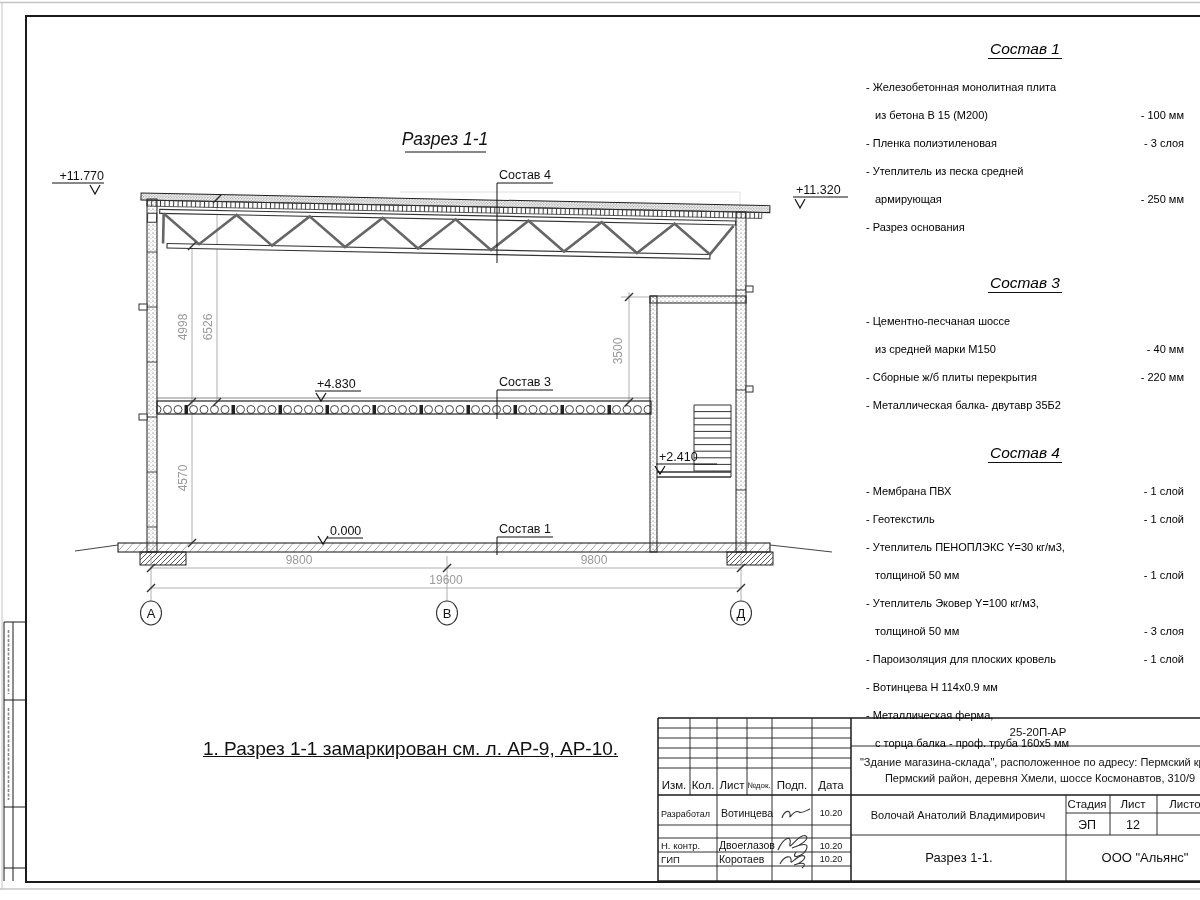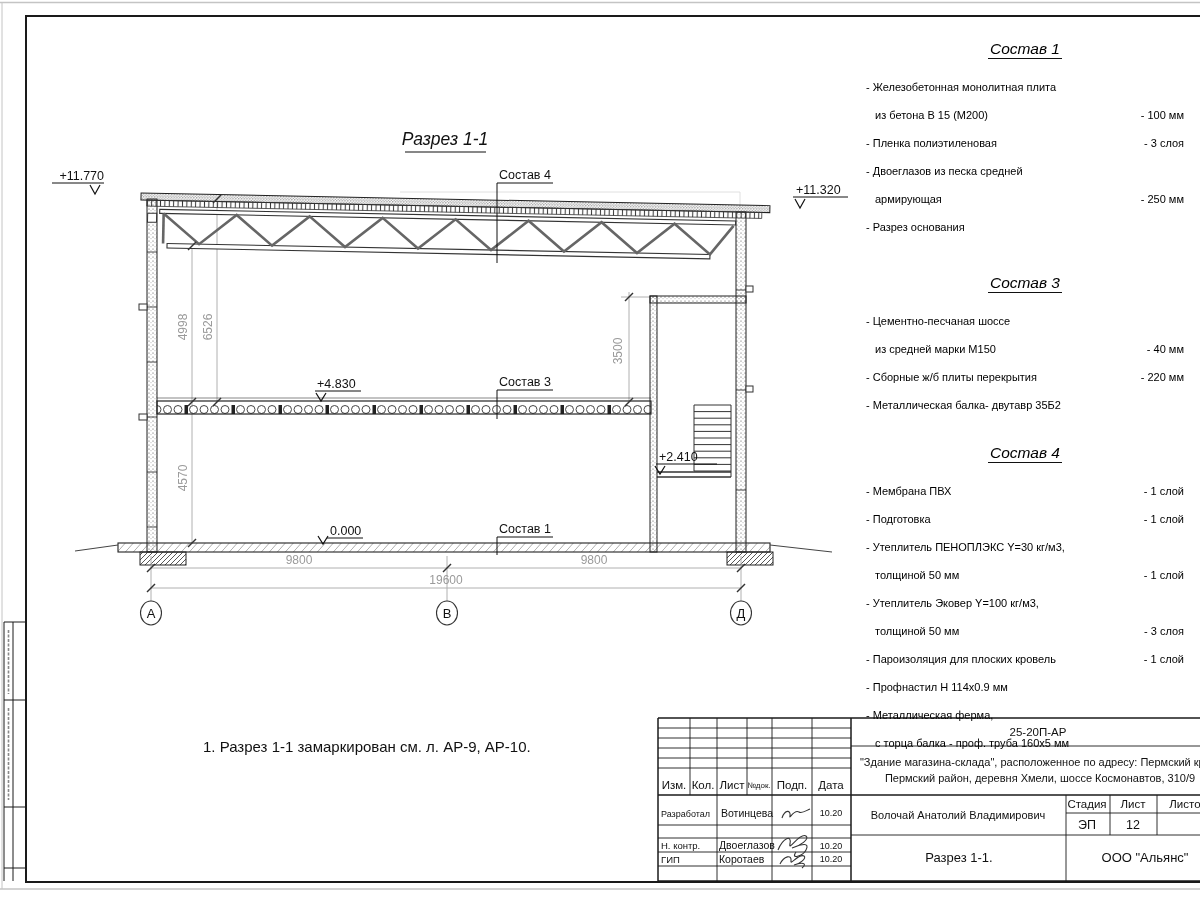--- a/index.html
+++ b/index.html
@@ -9,21 +9,21 @@
   svg text{font-family:"Liberation Sans", sans-serif;fill:#111;}
   .gray{fill:#9a9a9a;}
   
   .sostav{position:absolute;width:318px;left:866px;}
   .sostav-title{text-align:center;font-style:italic;font-size:15.5px;margin-bottom:21px;}
   .sostav-title span{border-bottom:1px solid #111;padding:0 2px 1px 2px;}
   .item{display:flex;justify-content:space-between;align-items:flex-end;margin-bottom:12px;
         font-size:11px;line-height:16px;}
   .item-label div:nth-child(2):not(:empty){padding-left:9px;margin-top:12px;}
   .item-value{white-space:nowrap;padding-left:6px;}
-  .note{position:absolute;left:203px;top:738px;font-size:15px;color:#111;}
+  .note{position:absolute;left:203px;top:738px;font-size:19px;color:#111;text-decoration:underline;}
 </style>
 </head>
 <body>
 
 <div id="sheet">
 
 <svg width="1200" height="900" viewBox="0 0 1200 900">
   <defs>
     <pattern id="stipple" width="4" height="4" patternUnits="userSpaceOnUse">
       <circle cx="1" cy="1" r="0.55" fill="#444"></circle>
@@ -306,21 +306,21 @@
   </div>
   <div class="item">
     <div class="item-label">
           <div>- Пленка полиэтиленовая</div>
           <div></div>
         </div>
     <div class="item-value">-  3 слоя</div>
   </div>
   <div class="item">
     <div class="item-label">
-          <div>- Двоеглазов из песка средней</div>
+          <div>- Утеплитель из песка средней</div>
           <div>армирующая</div>
         </div>
     <div class="item-value">- 250 мм</div>
   </div>
   <div class="item">
     <div class="item-label">
           <div>- Разрез основания</div>
           <div></div>
         </div>
     <div class="item-value"></div>
@@ -356,21 +356,21 @@
   <div class="sostav-title"><span>Состав 4</span></div>
   <div class="item">
     <div class="item-label">
           <div>- Мембрана ПВХ</div>
           <div></div>
         </div>
     <div class="item-value">- 1 слой</div>
   </div>
   <div class="item">
     <div class="item-label">
-          <div>- Подготовка</div>
+          <div>- Геотекстиль</div>
           <div></div>
         </div>
     <div class="item-value">- 1 слой</div>
   </div>
   <div class="item">
     <div class="item-label">
           <div>- Утеплитель ПЕНОПЛЭКС Y=30 кг/м3,</div>
           <div>толщиной 50 мм</div>
         </div>
     <div class="item-value">- 1 слой</div>
@@ -384,21 +384,21 @@
   </div>
   <div class="item">
     <div class="item-label">
           <div>- Пароизоляция для плоских кровель</div>
           <div></div>
         </div>
     <div class="item-value">- 1 слой</div>
   </div>
   <div class="item">
     <div class="item-label">
-          <div>- Профнастил Н 114х0.9 мм</div>
+          <div>- Вотинцева Н 114х0.9 мм</div>
           <div></div>
         </div>
     <div class="item-value"></div>
   </div>
   <div class="item">
     <div class="item-label">
           <div>- Металлическая ферма,</div>
           <div>с торца балка - проф. труба 160х5 мм</div>
         </div>
     <div class="item-value"></div>

